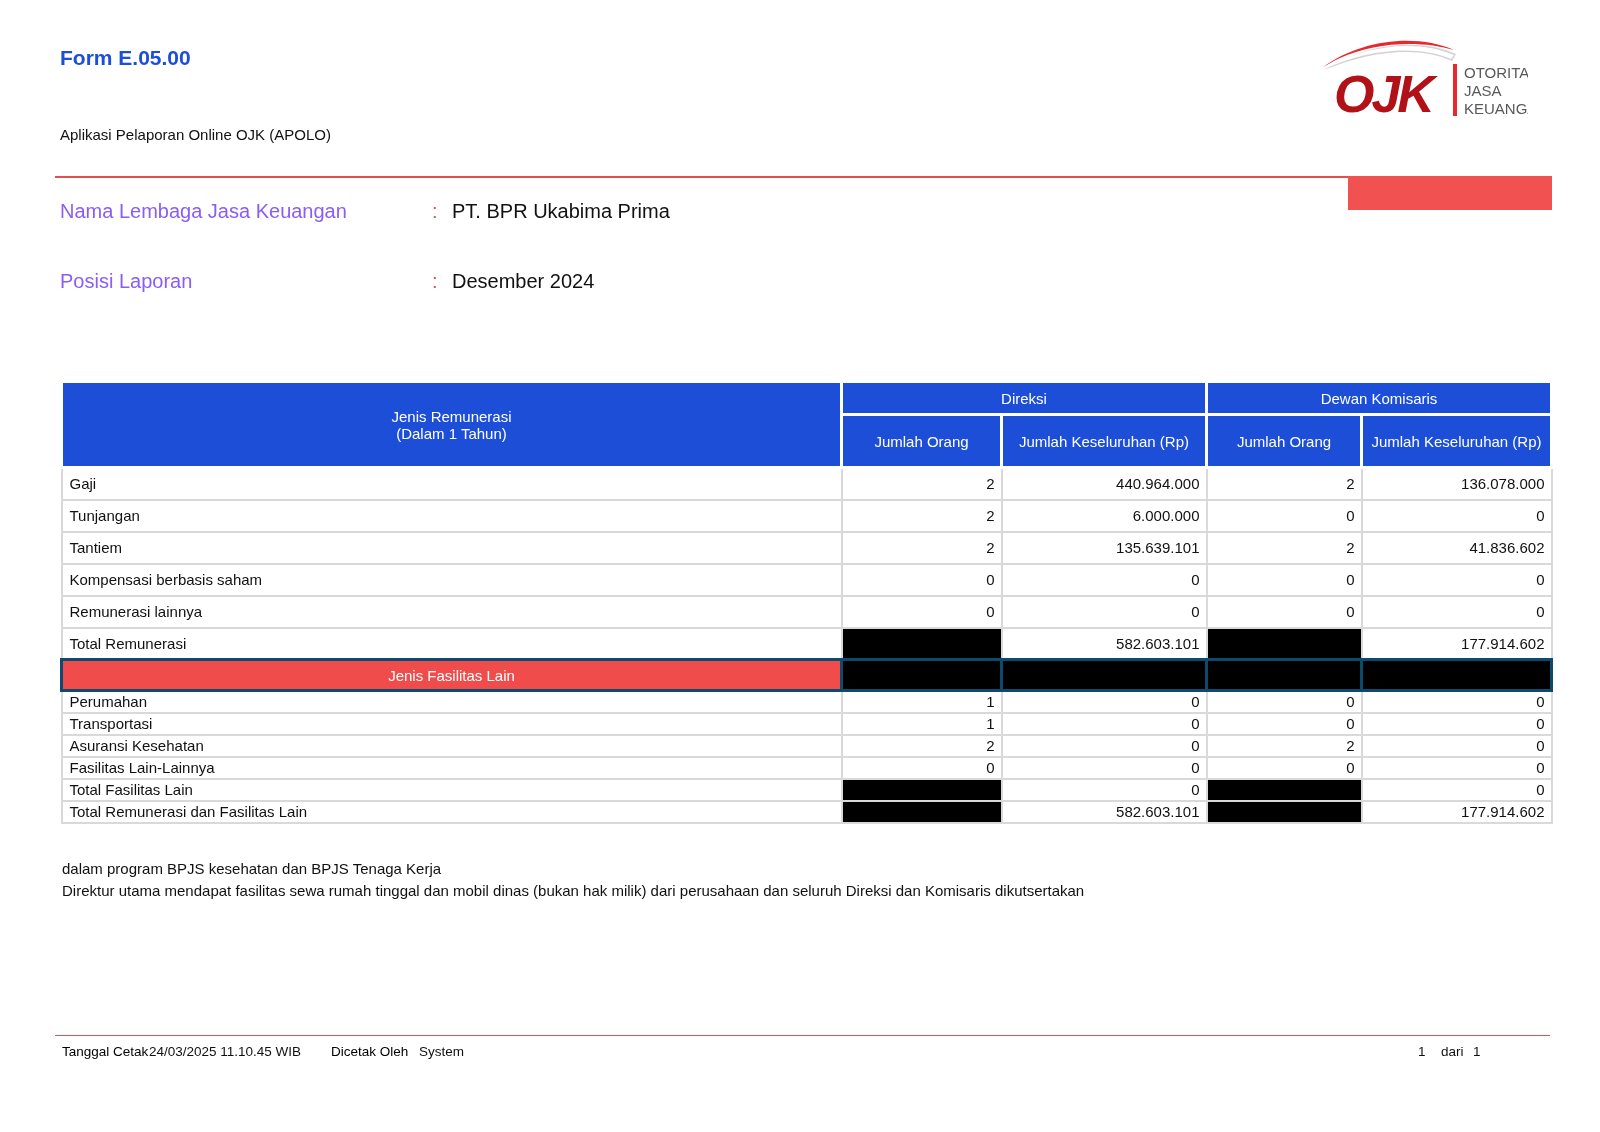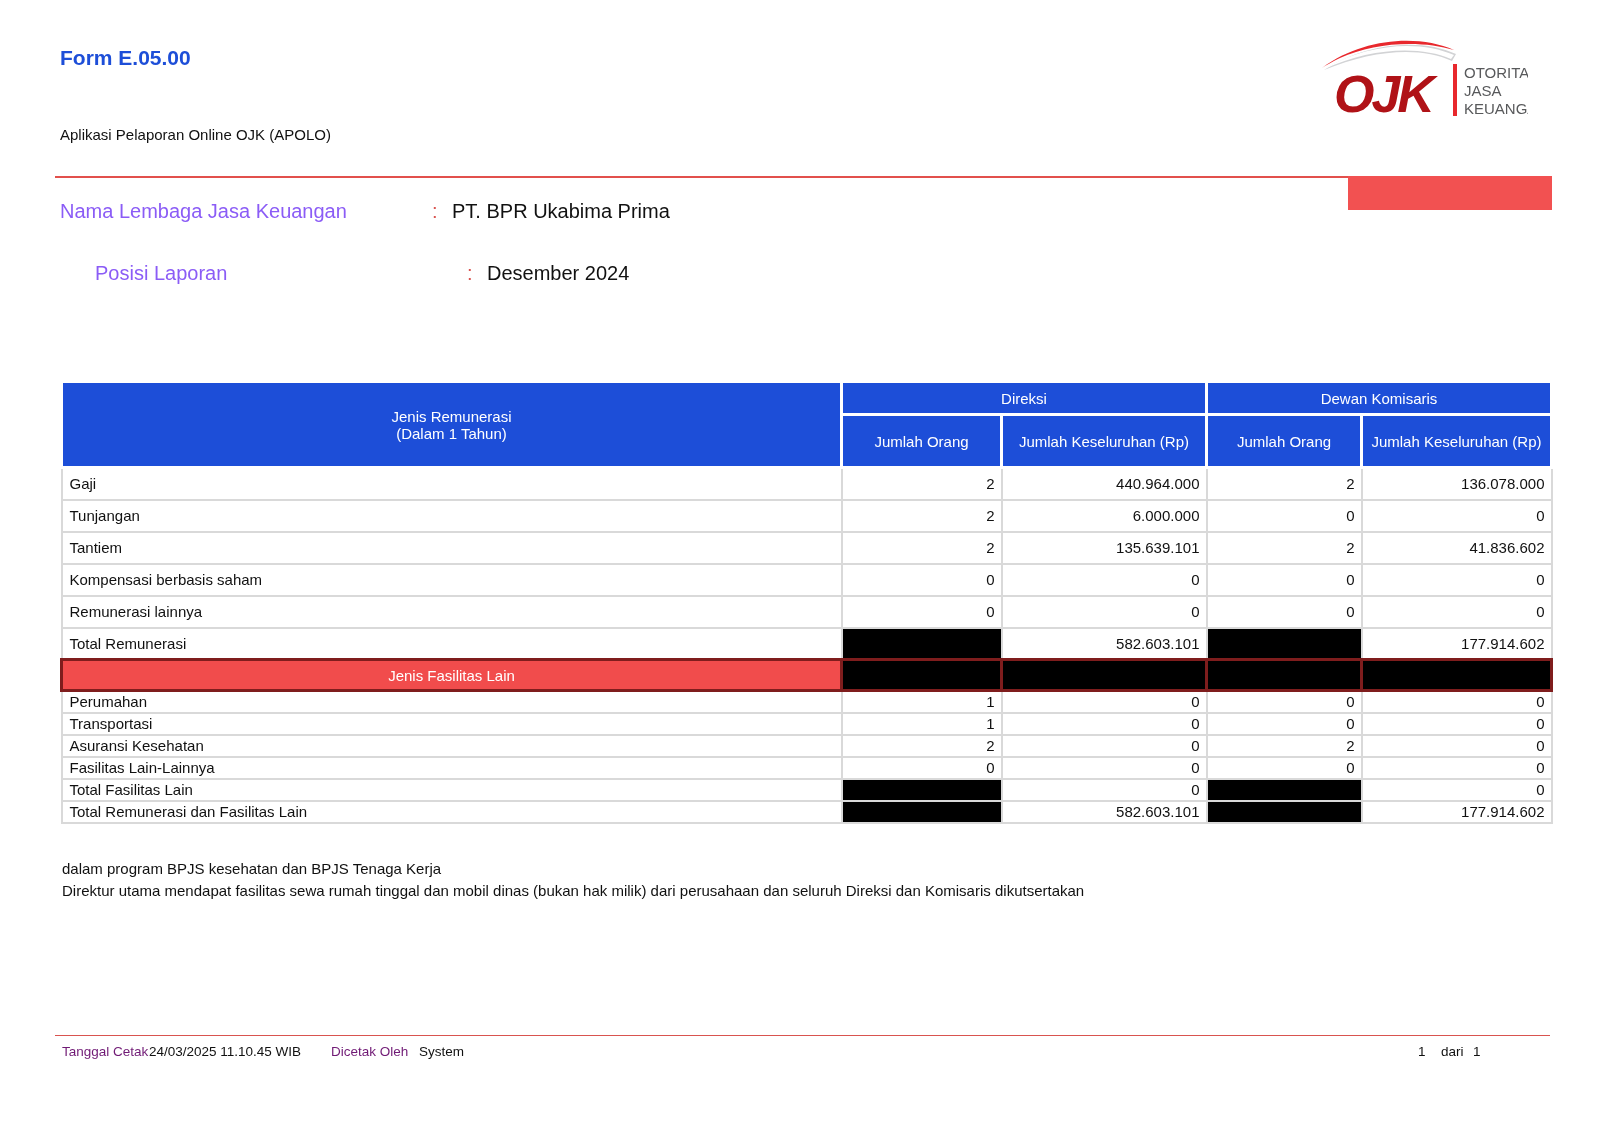--- a/index.html
+++ b/index.html
@@ -16,51 +16,51 @@
 
   .red-rule { position:absolute; left:55px; top:176px; width:1293px; height:2px; background:#e2504c; }
   .red-block { position:absolute; left:1348px; top:176px; width:204px; height:34px; background:#f25151; }
 
   
   .info-row { position:absolute; left:60px; width:1100px; font-size:20px; display:flex; }
   .info-row .lbl { color:#8b5cf6; width:372px; }
   .info-row .colon { color:#d9534f; width:20px; }
   .info-row .val { color:#111; font-weight:500; }
   #info-institution { top:200px; }
-  #info-period { top:262px;margin-left:35px; }
+  #info-period { top:270px; }
 
   
   .report-table { position:absolute; left:60px; top:380px; width:1490px; border-collapse:collapse; table-layout:fixed; }
   .report-table th {
     background:#1d4ed8; color:#fff; font-weight:400; font-size:15px;
     border:3px solid #fff; text-align:center; vertical-align:middle;
   }
   .report-table td {
     border:2px solid #d9d9d9; font-size:15px; background:#fff;
     vertical-align:middle; overflow:hidden; white-space:nowrap;
   }
   .report-table td.label { text-align:left; padding-left:7px; color:#111; }
   .report-table td.num { text-align:right; padding-right:6px; color:#111; }
   .report-table td.redacted { background:#000; }
   tr.hdr-group { height:33px; }
   tr.hdr-sub { height:53px; }
   tbody.remun tr { height:32px; }
   tbody.fasil tr { height:22px; }
   tr.section-row { height:31px; }
-  tr.section-row td { border:3px solid #7f1d1d; }
+  tr.section-row td { border:3px solid #0c4a6e; }
   td.section-label { background:#f14c4c; color:#fff; text-align:center; font-size:15px; }
   td.section-black { background:#000; }
 
   
   .footnote { position:absolute; left:62px; top:858px; width:1100px; font-size:15px; color:#111; line-height:1.45; }
 
   
   .footer-rule { position:absolute; left:55px; top:1035px; width:1495px; height:1px; background:#d9534f; }
   .footer-item { position:absolute; top:1044px; font-size:13.5px; }
-  .f-red { color:#701a75;text-align:right; }
+  .f-red { color:#000000;text-align:right; }
   .f-black { color:#111; }
   #ft-date-label { left:62px; }
   #ft-date-value { left:149px; }
   #ft-by-label { left:331px; }
   #ft-by-value { left:419px; }
   #ft-page-cur { left:1418px; }
   #ft-page-sep { left:1441px; }
   #ft-page-tot { left:1473px; }
 </style>
 </head>

